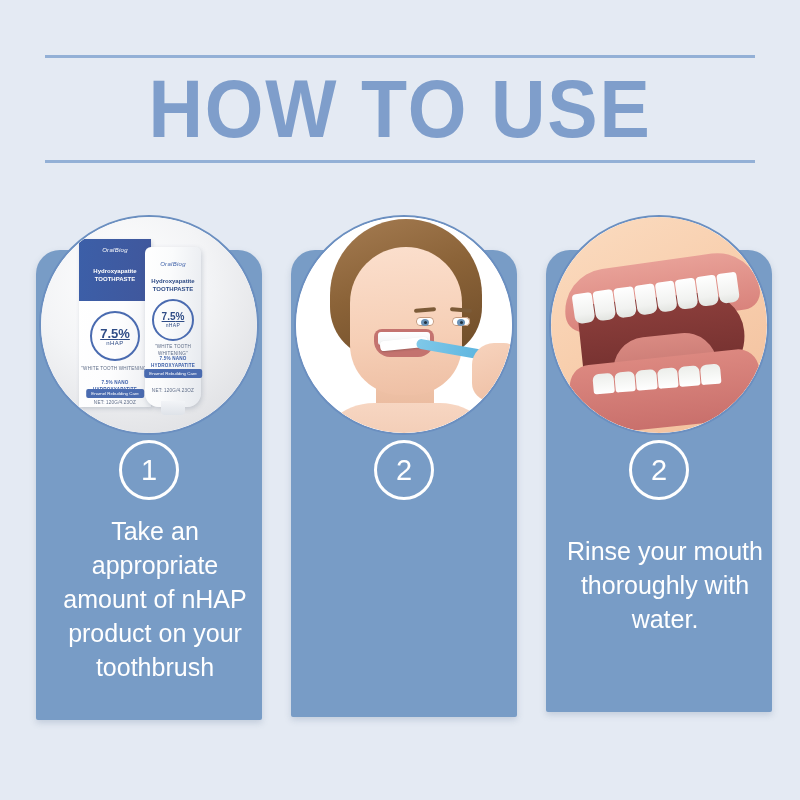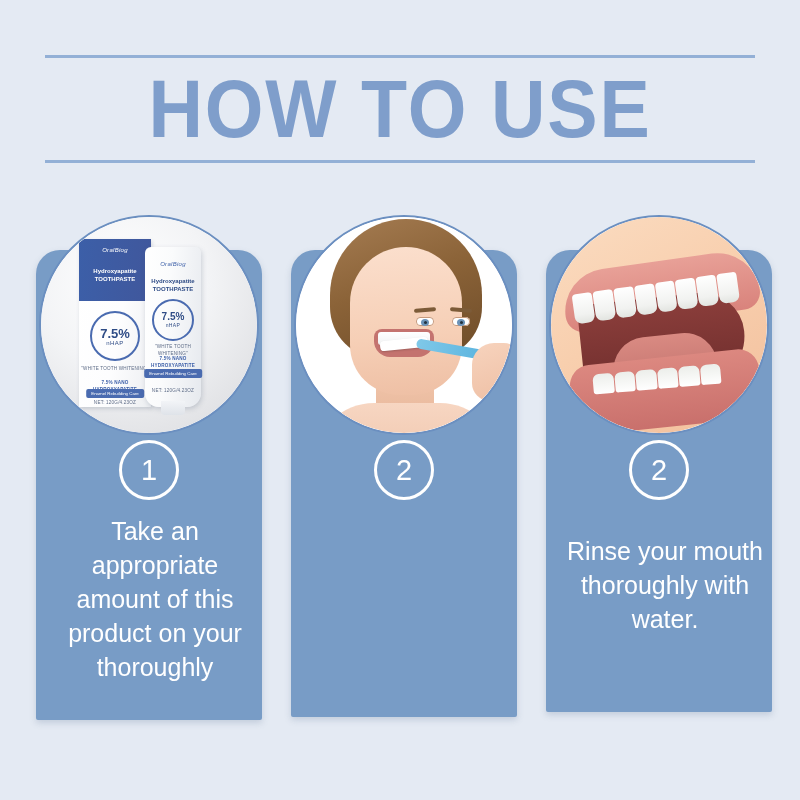--- a/index.html
+++ b/index.html
@@ -156,21 +156,21 @@
     left: 50%; transform: translateX(-50%);
     width: 46px; height: 46px;
     border-radius: 50%;
     border: 2px solid #4a6bb0;
     display: flex; flex-direction: column;
     align-items: center; justify-content: center;
     color: #2f4c86;
   }
   .box .badge-hap { top: 72px; }
   .tube .badge-hap { top: 52px; width: 38px; height: 38px; }
-  .badge-num { font-size: 13px; font-weight: bold; line-height: 13px; }
+  .badge-num { font-size: 13px; font-weight: bold; line-height: 13px; text-decoration: underline; }
   .tube .badge-num { font-size: 10px; line-height: 10px; }
   .badge-sub { font-size: 6px; letter-spacing: .4px; }
   .tube .badge-sub { font-size: 5px; }
   .mini {
     position: absolute; left: 0; width: 100%;
     text-align: center; color: #5d6b86;
     font-size: 4.6px; line-height: 7px; letter-spacing: .2px;
   }
   .box .mini.a { top: 126px; }
   .box .mini.b { top: 140px; color: #3c5fa8; font-weight: bold; }
@@ -352,21 +352,21 @@
     <div class="rule top"></div>
     <div class="title-text">HOW TO USE</div>
     <div class="rule bottom"></div>
   </div>
 
   <div class="steps">
 
     <div class="step step-1">
       <div class="card">
         <div class="num-badge">1</div>
-        <div class="caption">Take an appropriate amount of this product on your thoroughly</div>
+        <div class="caption">Take an appropriate amount of nHAP product on your toothbrush</div>
       </div>
       <div class="photo">
         <div class="photo-inner">
           <div class="bg1"></div>
 
           <div class="box">
             <div class="box-head">
               <div class="brand">OralBiog</div>
               <div class="prodline">
                 <span>Hydroxyapatite</span><br>

